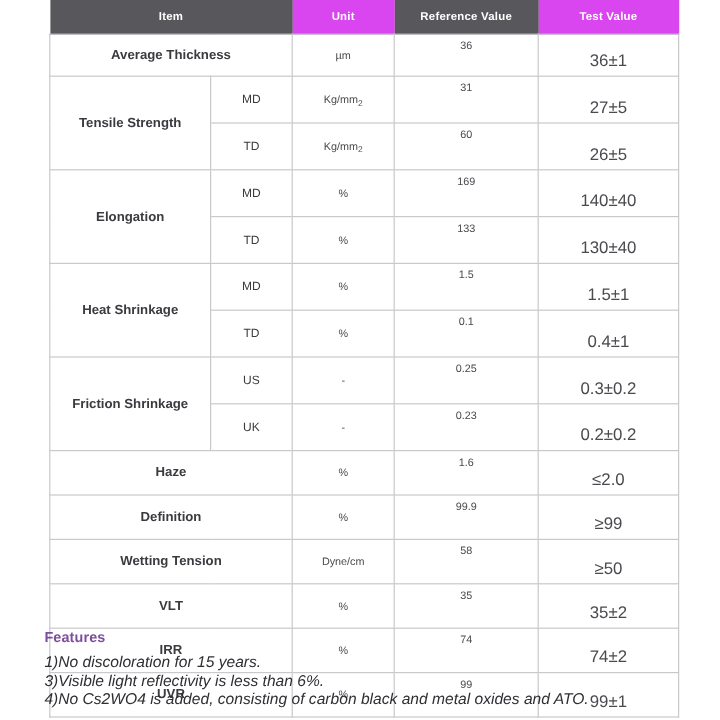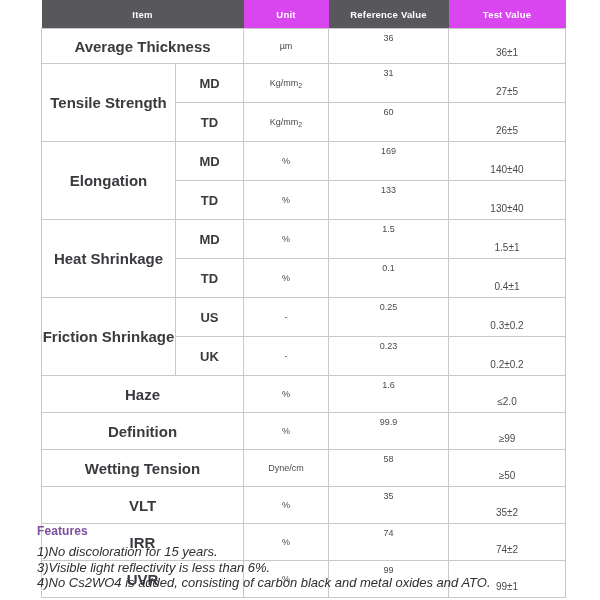--- a/index.html
+++ b/index.html
@@ -56,45 +56,45 @@
     border: 1px solid #c9c9cc;
     padding: 0;
     font-size: 9px;
     text-align: center;
     color: #3f3f44;
     background: #ffffff;
   }
 
   td.item-cell {
     font-weight: bold;
-    font-size: 15px;
+    font-size: 11px;
     vertical-align: middle;
     color: #3a3a3f;
   }
   td.sub-cell {
-    font-weight: bold;
-    font-size: 13px;
+    font-weight: normal;
+    font-size: 10px;
     vertical-align: middle;
     color: #3a3a3f;
   }
   td.unit-cell {
     vertical-align: middle;
     font-size: 9px;
     color: #4a4a4f;
   }
   td.ref-cell {
     vertical-align: top;
     padding-top: 4px;
     font-size: 9px;
     color: #4a4a4f;
   }
   td.test-cell {
     vertical-align: bottom;
     padding-bottom: 5px;
-    font-size: 10px;
+    font-size: 14px;
     color: #4a4a4f;
   }
 
   tr.r-tall td { height: 33px; }
   tr.r-first td { height: 29px; }
   tr.r-single td { height: 31px; }
 
   sub { font-size: 7px; vertical-align: baseline; position: relative; top: 2px; }
 
   

